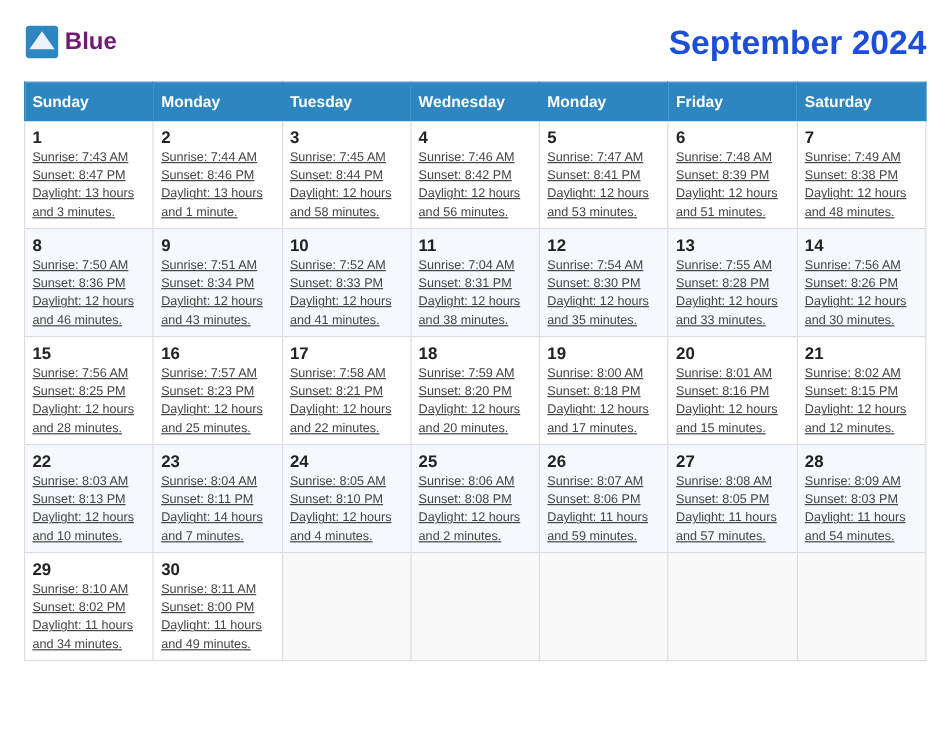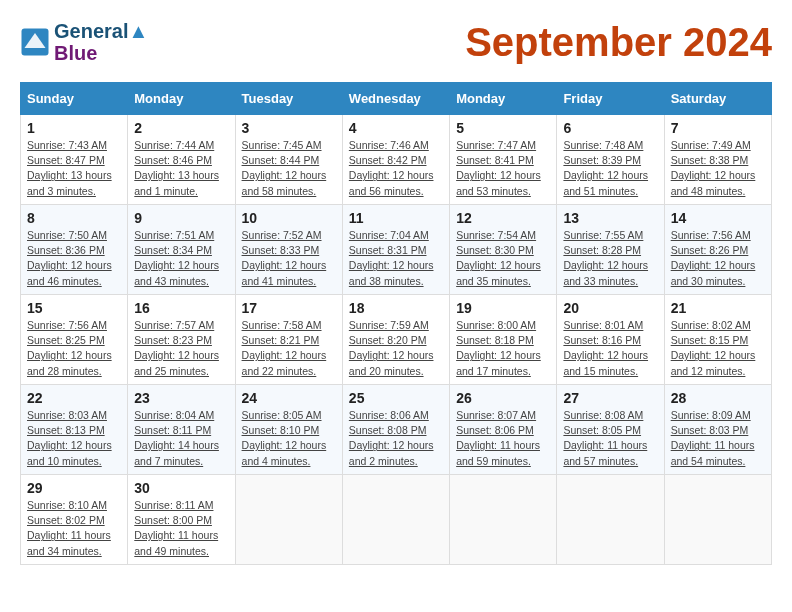--- a/index.html
+++ b/index.html
@@ -27,23 +27,23 @@
     .logo-icon {
       width: 30px;
       height: 30px;
       margin-right: 4px;
     }
     .title-section {
       text-align: right;
       margin-bottom: 6px;
     }
     .month-title {
-      font-size: 40px;
+      font-size: 28px;
       font-weight: bold;
-      color: #c2410c;
+      color: #1d4ed8;
     }
     .location-title {
       font-size: 16px;
       color: #555;
       font-weight: normal;
     }
     .calendar-table {
       width: 100%;
       border-collapse: collapse;
       table-layout: fixed;
@@ -93,21 +93,20 @@
 </head>
 <body>
 
 <div class="top-bar">
   <div class="header-logo">
     <svg class="logo-icon" viewBox="0 0 40 40">
       <rect x="2" y="2" width="36" height="36" rx="4" fill="#2e86c1"></rect>
       <polygon points="20,8 34,28 6,28" fill="white" opacity="0.9"></polygon>
     </svg>
     <div class="logo-text">
-      <div>General<span>▲</span></div>
       <div style="color:#701a75;">Blue</div>
     </div>
   </div>
   <div class="title-section">
     <div class="month-title">September 2024</div>
   </div>
 </div>
 
 <table class="calendar-table">
   <thead>

